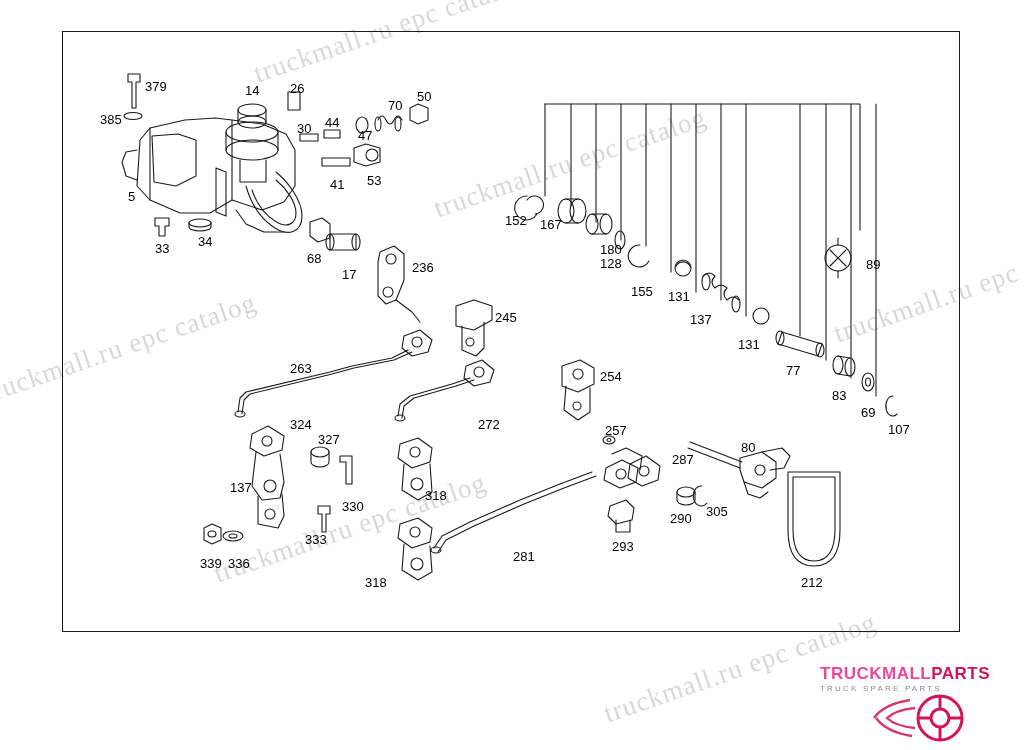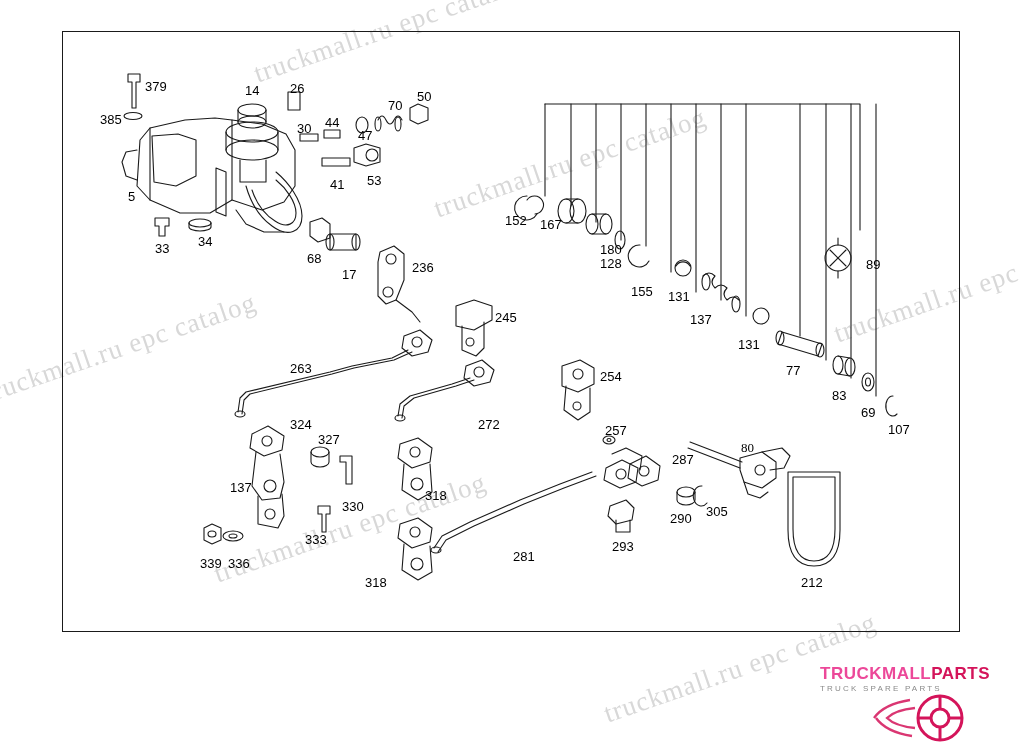--- a/index.html
+++ b/index.html
@@ -338,21 +338,21 @@
   <div class="part-num" style="left:425px; top:489px;">318</div>
   <div class="part-num" style="left:365px; top:576px;">318</div>
   <div class="part-num" style="left:305px; top:533px;">333</div>
   <div class="part-num" style="left:228px; top:557px;">336</div>
   <div class="part-num" style="left:200px; top:557px;">339</div>
   <div class="part-num" style="left:513px; top:550px;">281</div>
   <div class="part-num" style="left:672px; top:453px;">287</div>
   <div class="part-num" style="left:670px; top:512px;">290</div>
   <div class="part-num" style="left:612px; top:540px;">293</div>
   <div class="part-num" style="left:706px; top:505px;">305</div>
-  <div class="part-num" style="left:741px; top:441px;font-family:Liberation Serif, serif;">80</div>
+  <div class="part-num" style="left:741px; top:441px;">80</div>
   <div class="part-num" style="left:801px; top:576px;">212</div>
   <div class="part-num" style="left:505px; top:214px;">152</div>
   <div class="part-num" style="left:540px; top:218px;">167</div>
   <div class="part-num" style="left:568px; top:243px;margin-left:32px;">180</div>
   <div class="part-num" style="left:600px; top:257px;">128</div>
   <div class="part-num" style="left:631px; top:285px;">155</div>
   <div class="part-num" style="left:668px; top:290px;">131</div>
   <div class="part-num" style="left:690px; top:313px;">137</div>
   <div class="part-num" style="left:738px; top:338px;">131</div>
   <div class="part-num" style="left:786px; top:364px;">77</div>

